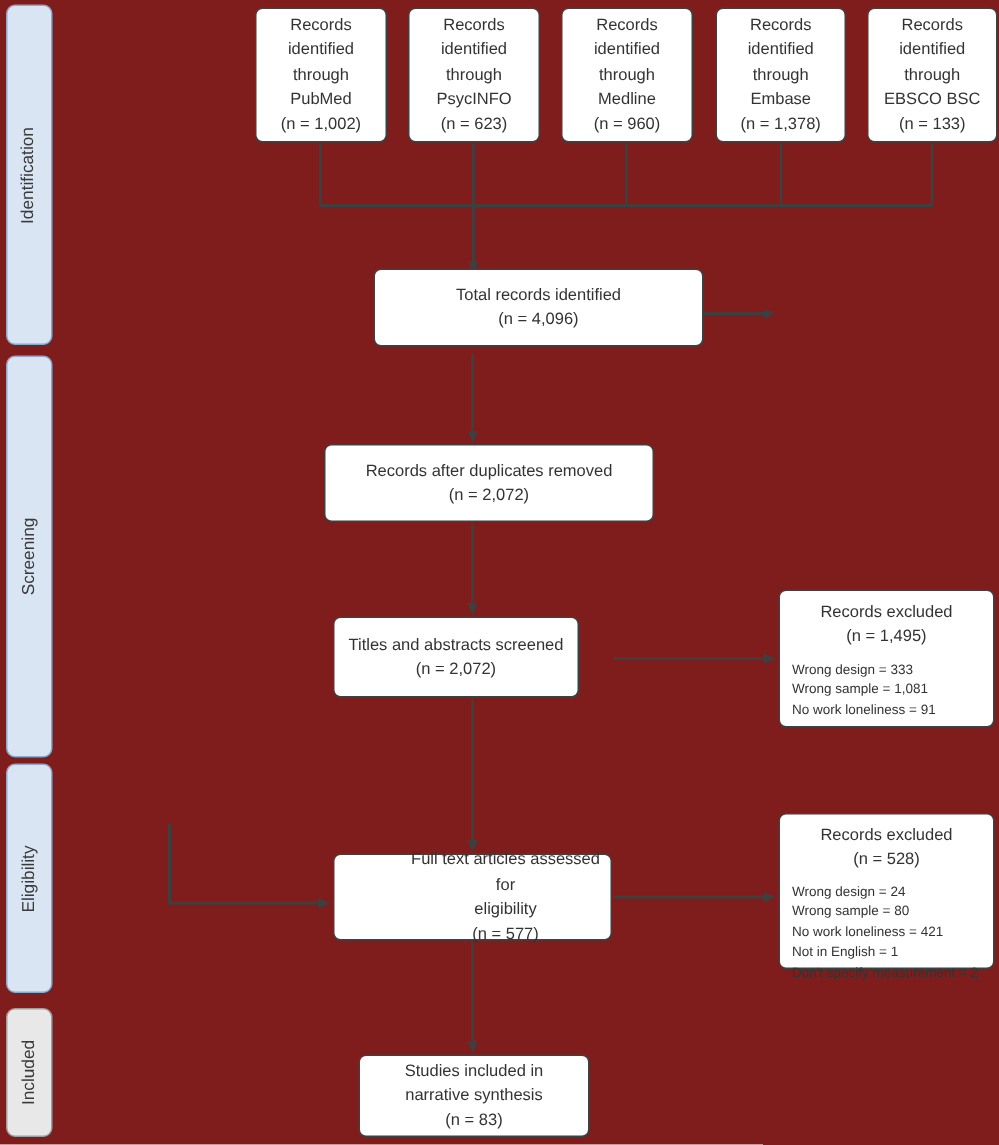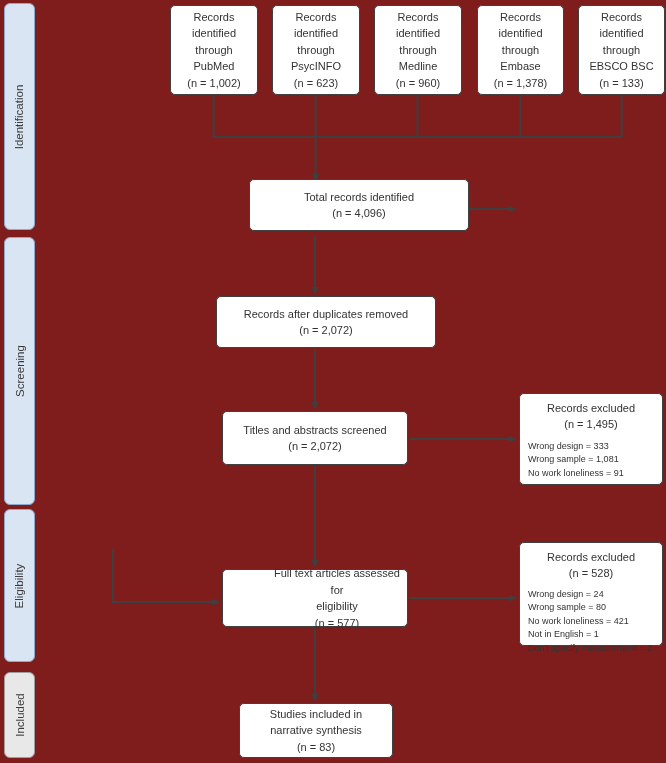--- a/index.html
+++ b/index.html
@@ -85,21 +85,21 @@
   }
   
   .src-0 { left: 170px; top: 5px; width: 88px; height: 90px; }
   .src-1 { left: 272px; top: 5px; width: 88px; height: 90px; }
   .src-2 { left: 374px; top: 5px; width: 88px; height: 90px; }
   .src-3 { left: 477px; top: 5px; width: 87px; height: 90px; }
   .src-4 { left: 578px; top: 5px; width: 87px; height: 90px; }
   .node-total      { left: 205px; top: 179px; width: 220px; height: 52px; margin-left: 44px; }
   .node-duplicates { left: 519px; top: 184px; width: 142px; height: 50px; }
   .node-afterdup   { left: 216px; top: 296px; width: 220px; height: 52px; }
-  .node-titles     { left: 222px; top: 411px; width: 186px; height: 54px; text-align: center; }
+  .node-titles     { left: 222px; top: 411px; width: 164px; height: 54px; text-align: center; }
   .node-excl1      { left: 519px; top: 393px; width: 144px; height: 92px; }
   .node-refscreen  { left: 57px;  top: 468px; width: 116px; height: 80px; }
   .node-fulltext   { left: 222px; top: 569px; width: 186px; height: 58px; padding-left: 48px; }
   .node-excl2      { left: 519px; top: 542px; width: 144px; height: 104px; }
   .node-included   { left: 239px; top: 703px; width: 154px; height: 55px; }
 </style>
 </head>
 <body>
 
 <div class="canvas">

